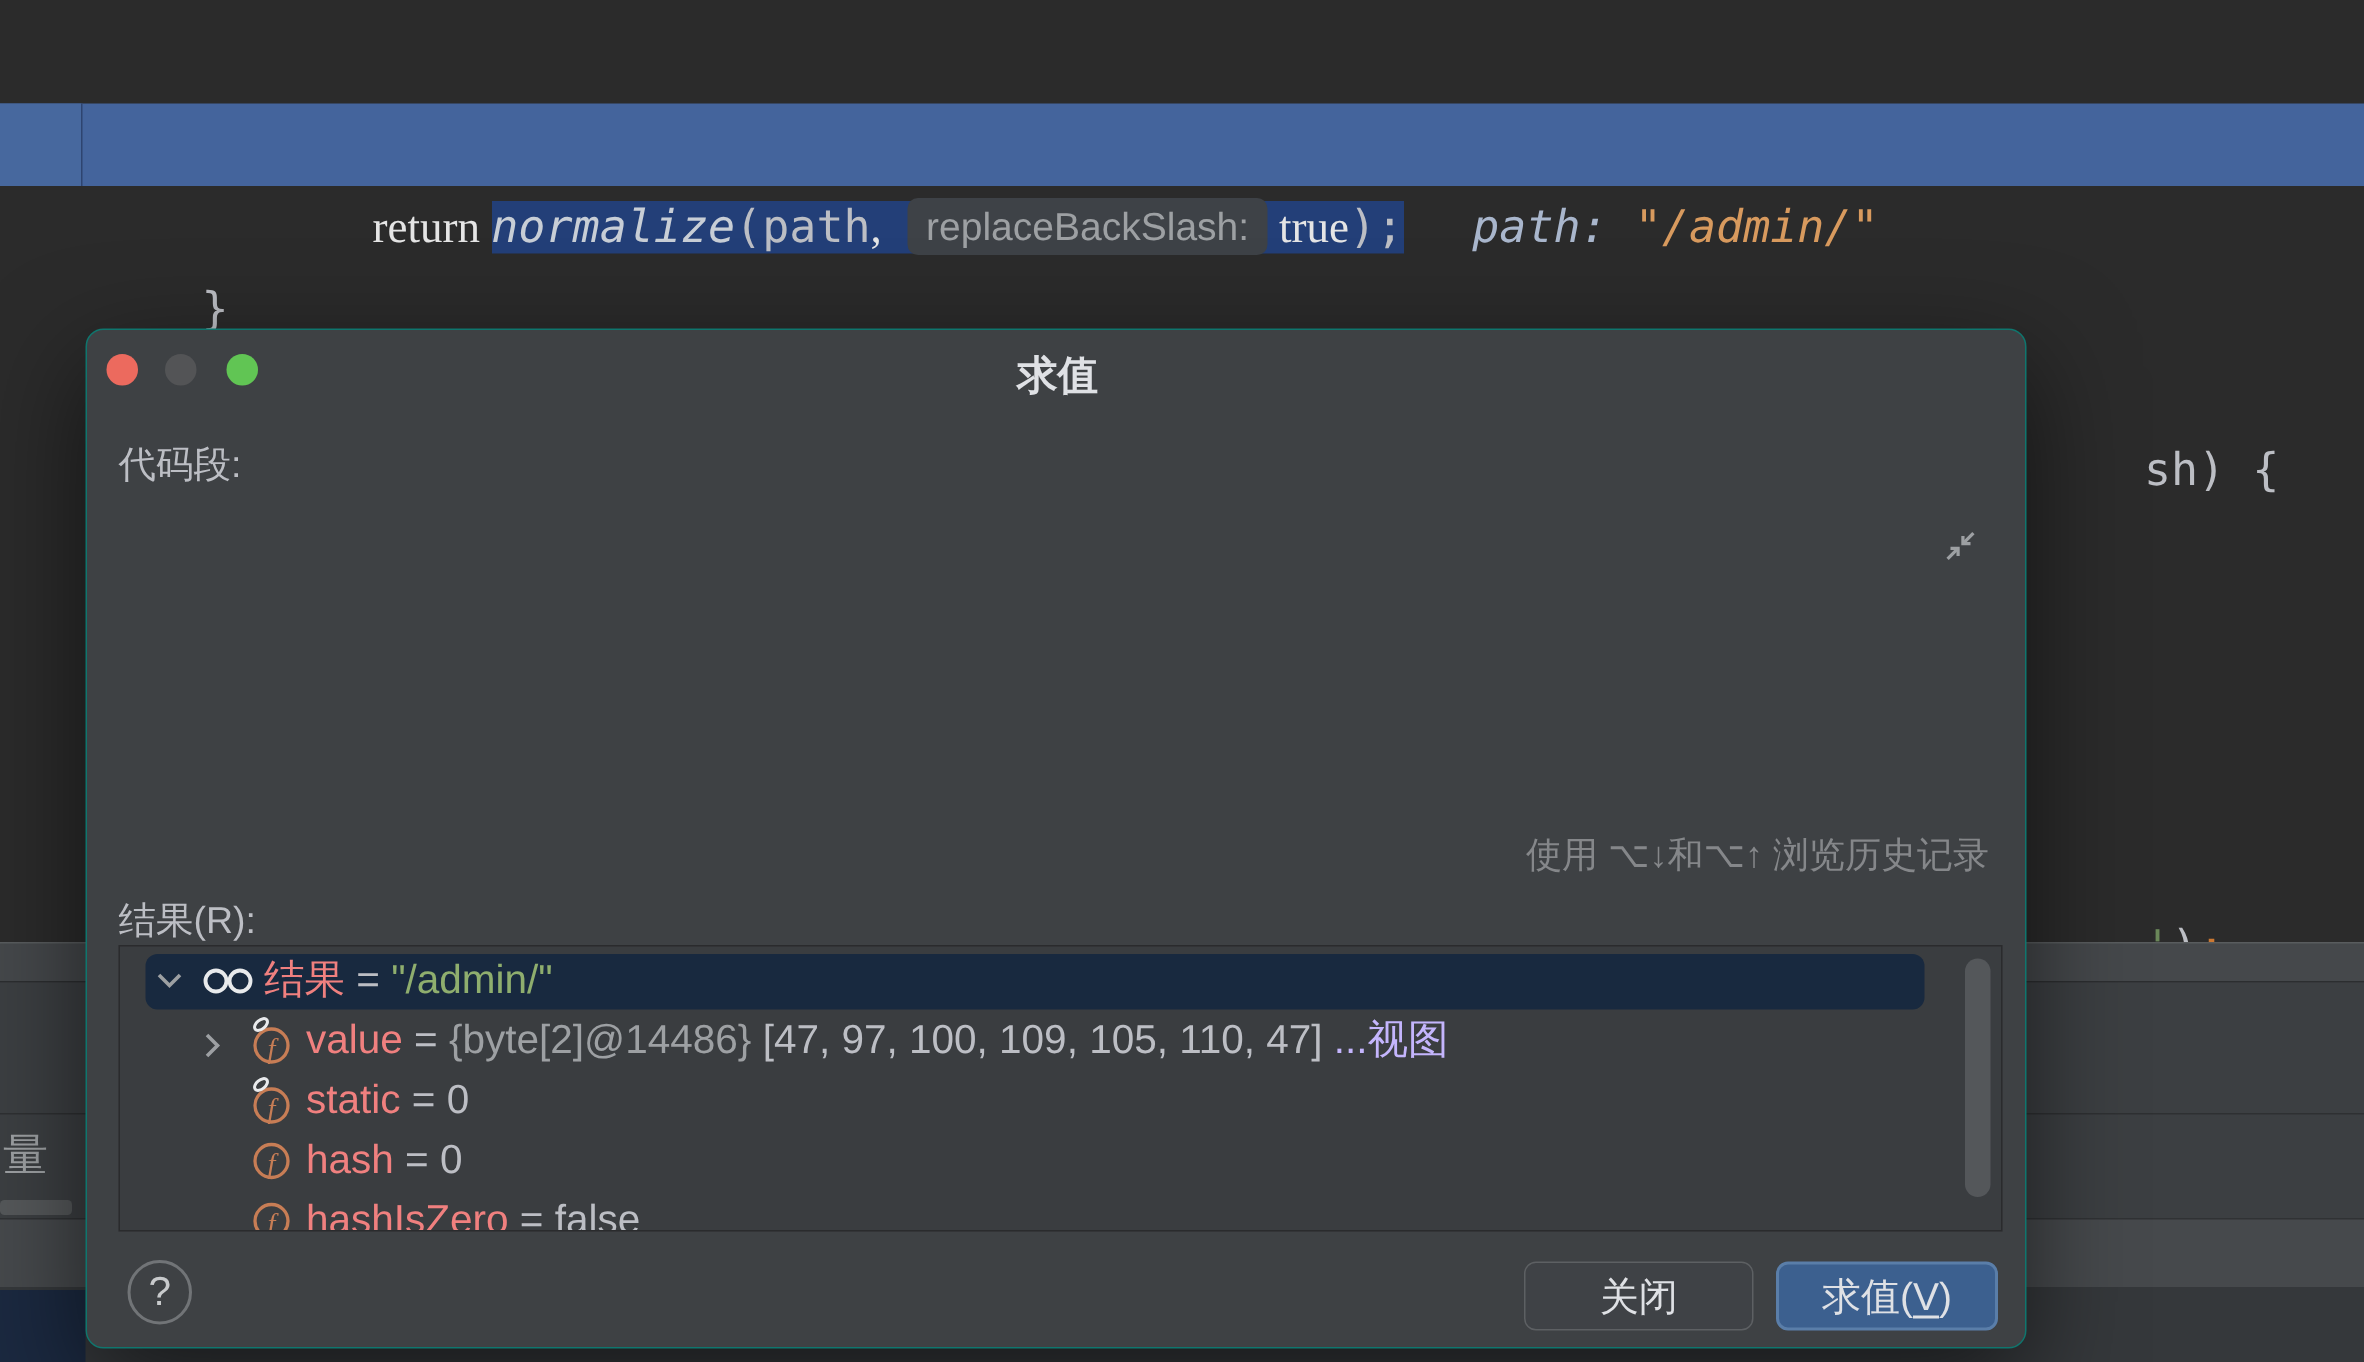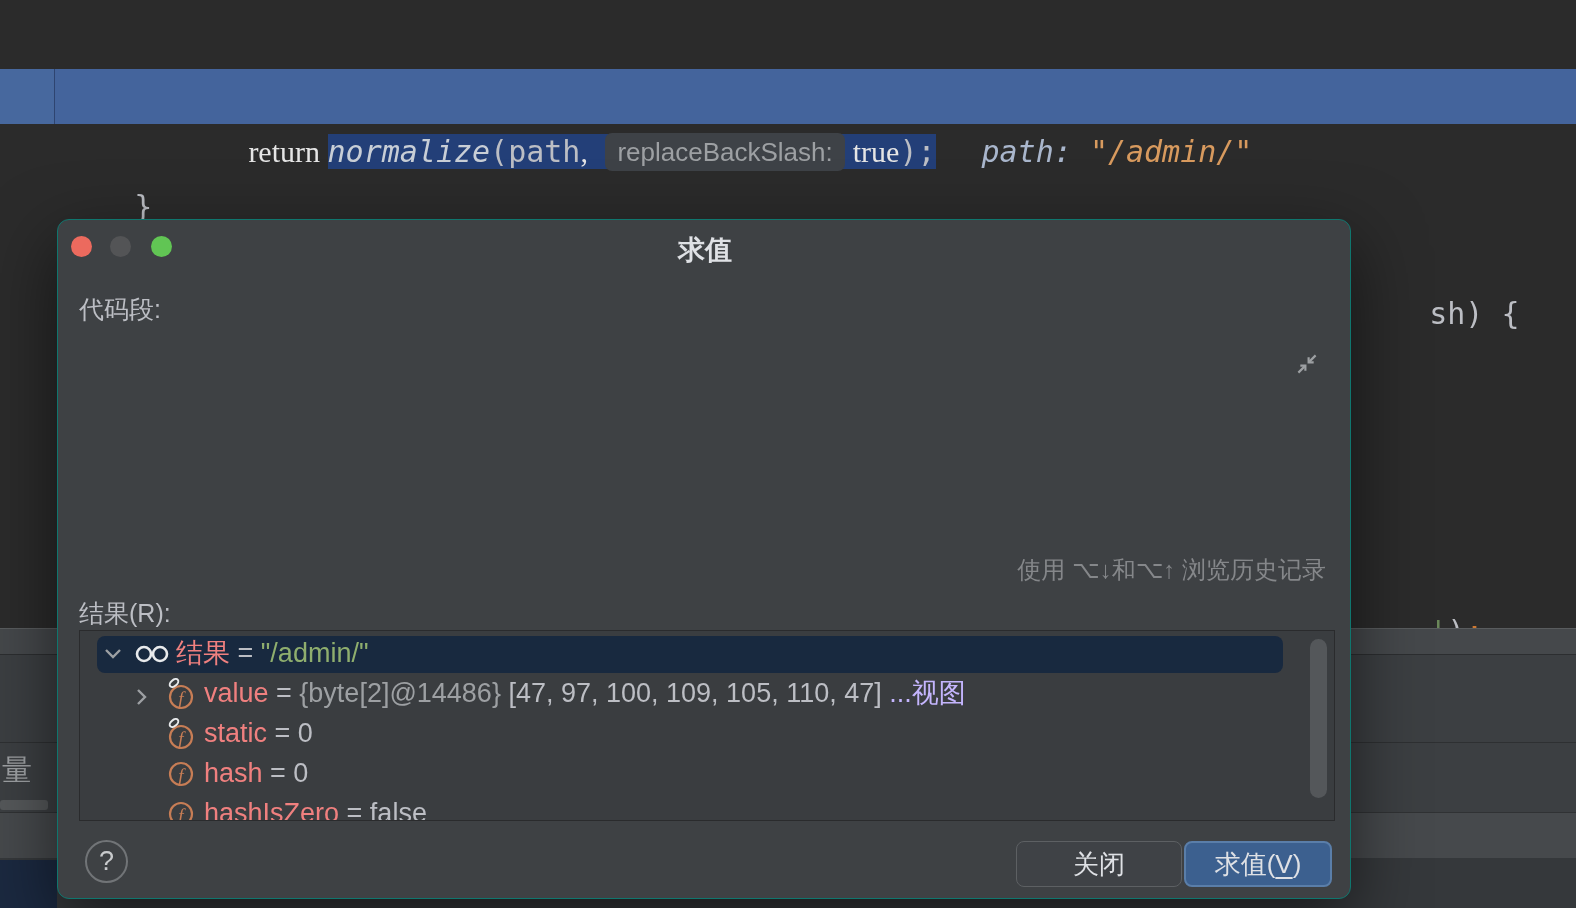--- a/index.html
+++ b/index.html
@@ -91,21 +91,21 @@
   .row-icon { position:absolute; top:6px; }
   #tree-scroll-thumb { position:absolute; right:7px; top:8px; width:17px; height:159px;
     background:#54575a; border-radius:9px; }
 
   #help-btn { left:84px; top:839px; width:43px; height:43px; border-radius:50%;
     border:2px solid #717477; color:#c8cacc; font-size:27px;
     display:flex; align-items:center; justify-content:center; background:transparent; }
   .dlg-btn { position:absolute; top:840px; height:46px; border-radius:8px;
     display:flex; align-items:center; justify-content:center;
     font-size:26px; color:#dfe1e5; font-family:"Liberation Sans","DejaVu Sans",sans-serif; }
-  #close-btn { left:1015px; width:166px; background:#3f4246; border:1px solid #5d6063; }
+  #close-btn { left:1015px; width:153px; background:#3f4246; border:1px solid #5d6063; }
   #eval-btn  { left:1183px; width:148px; background:#3c608f; border:2px solid #5a7ea9; }
   .underline-key { text-decoration:underline; text-underline-offset:4px; }
 </style>
 </head>
 <body>
 
 <div class="screen">
 
   <div class="abs code-line" style="left:62px; top:20px;">
     <span class="tok-kw">public static </span><span class="tok-pln">String </span><span class="tok-meth">normalize</span><span class="tok-pln">(String path) {</span><span class="inline-hint" style="margin-left:76px;"><span class="hint-label">path: </span><span class="hint-val">"/admin/"</span></span>

